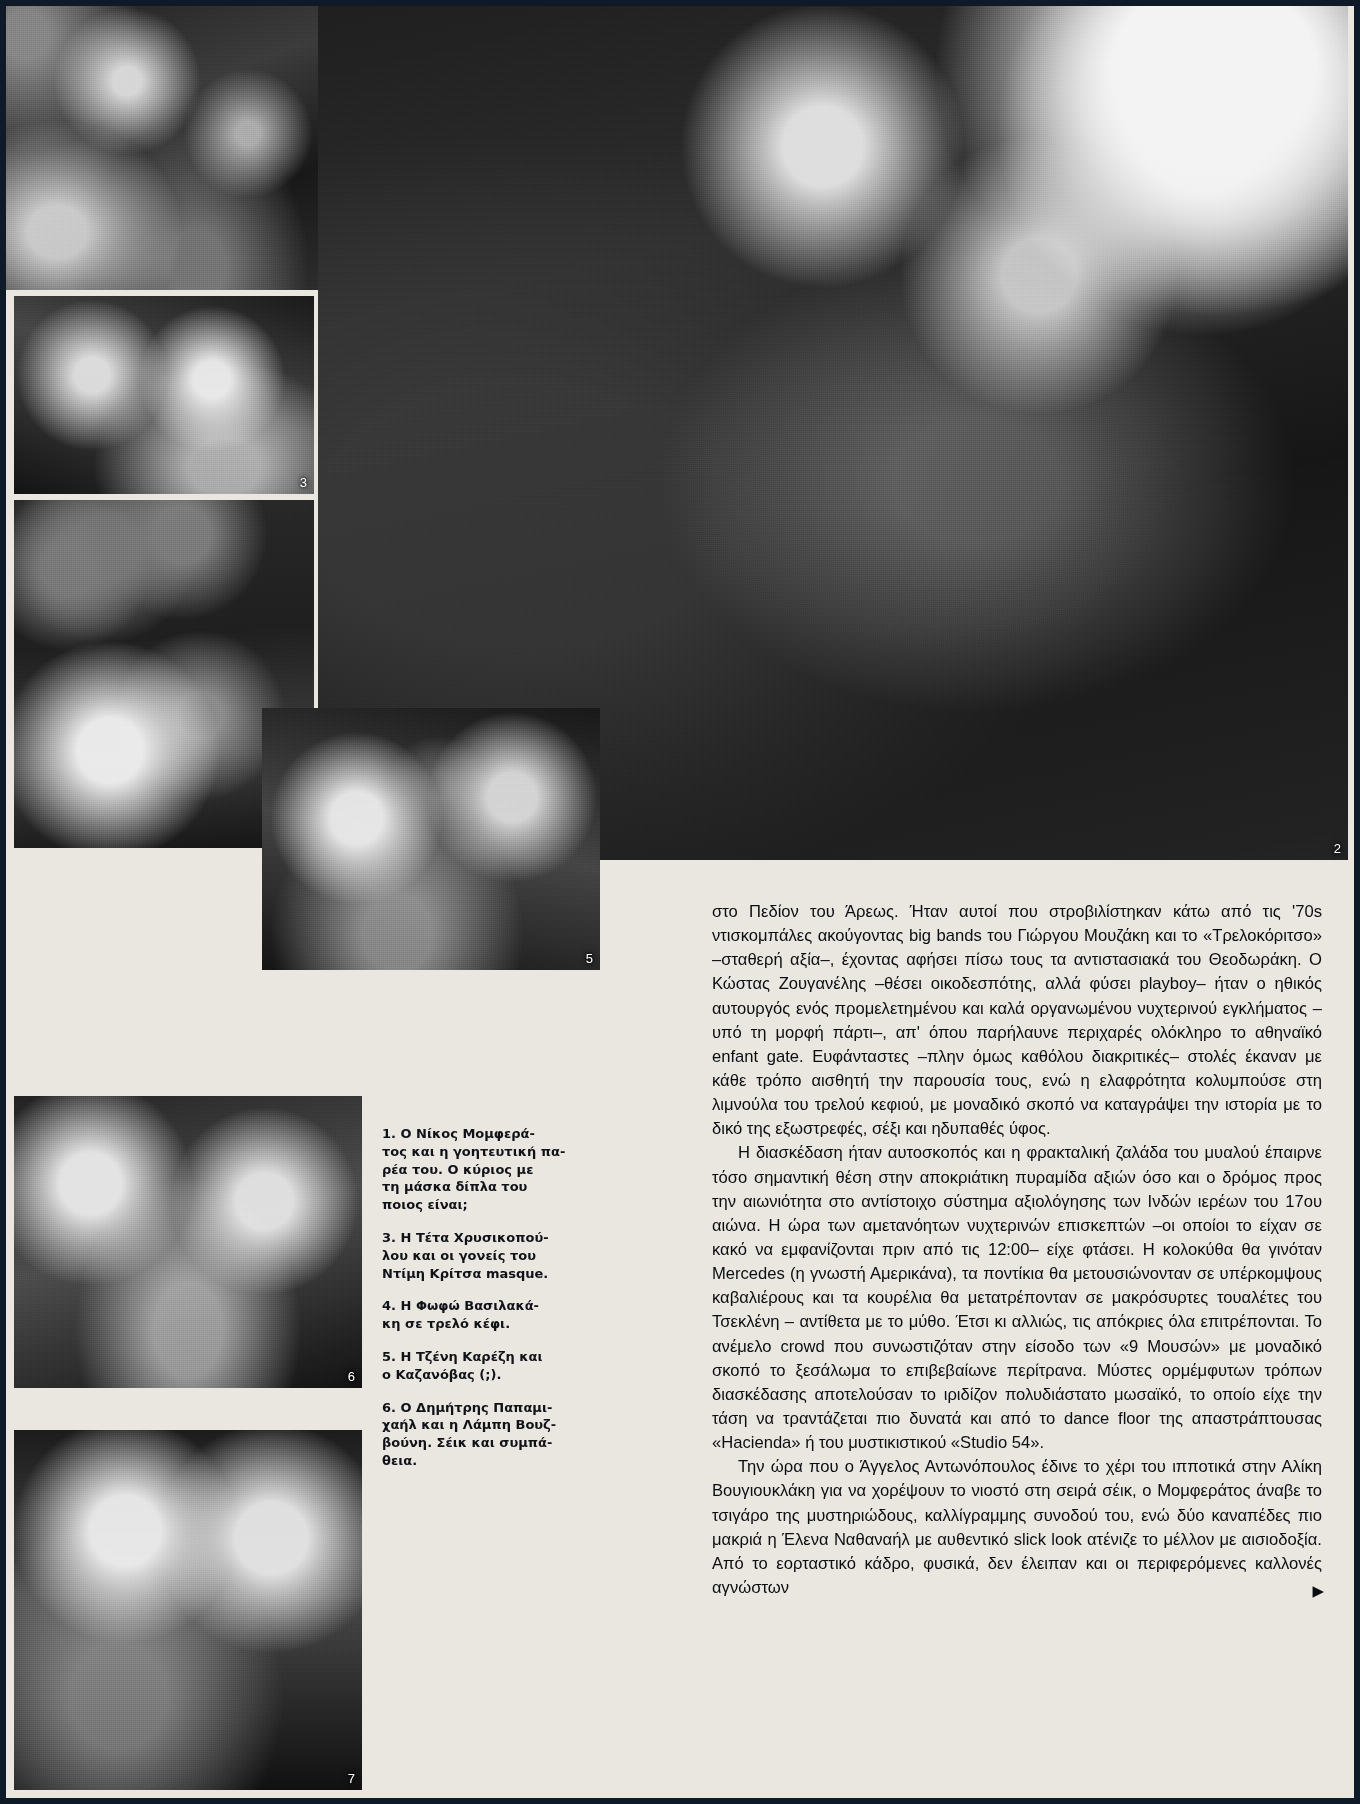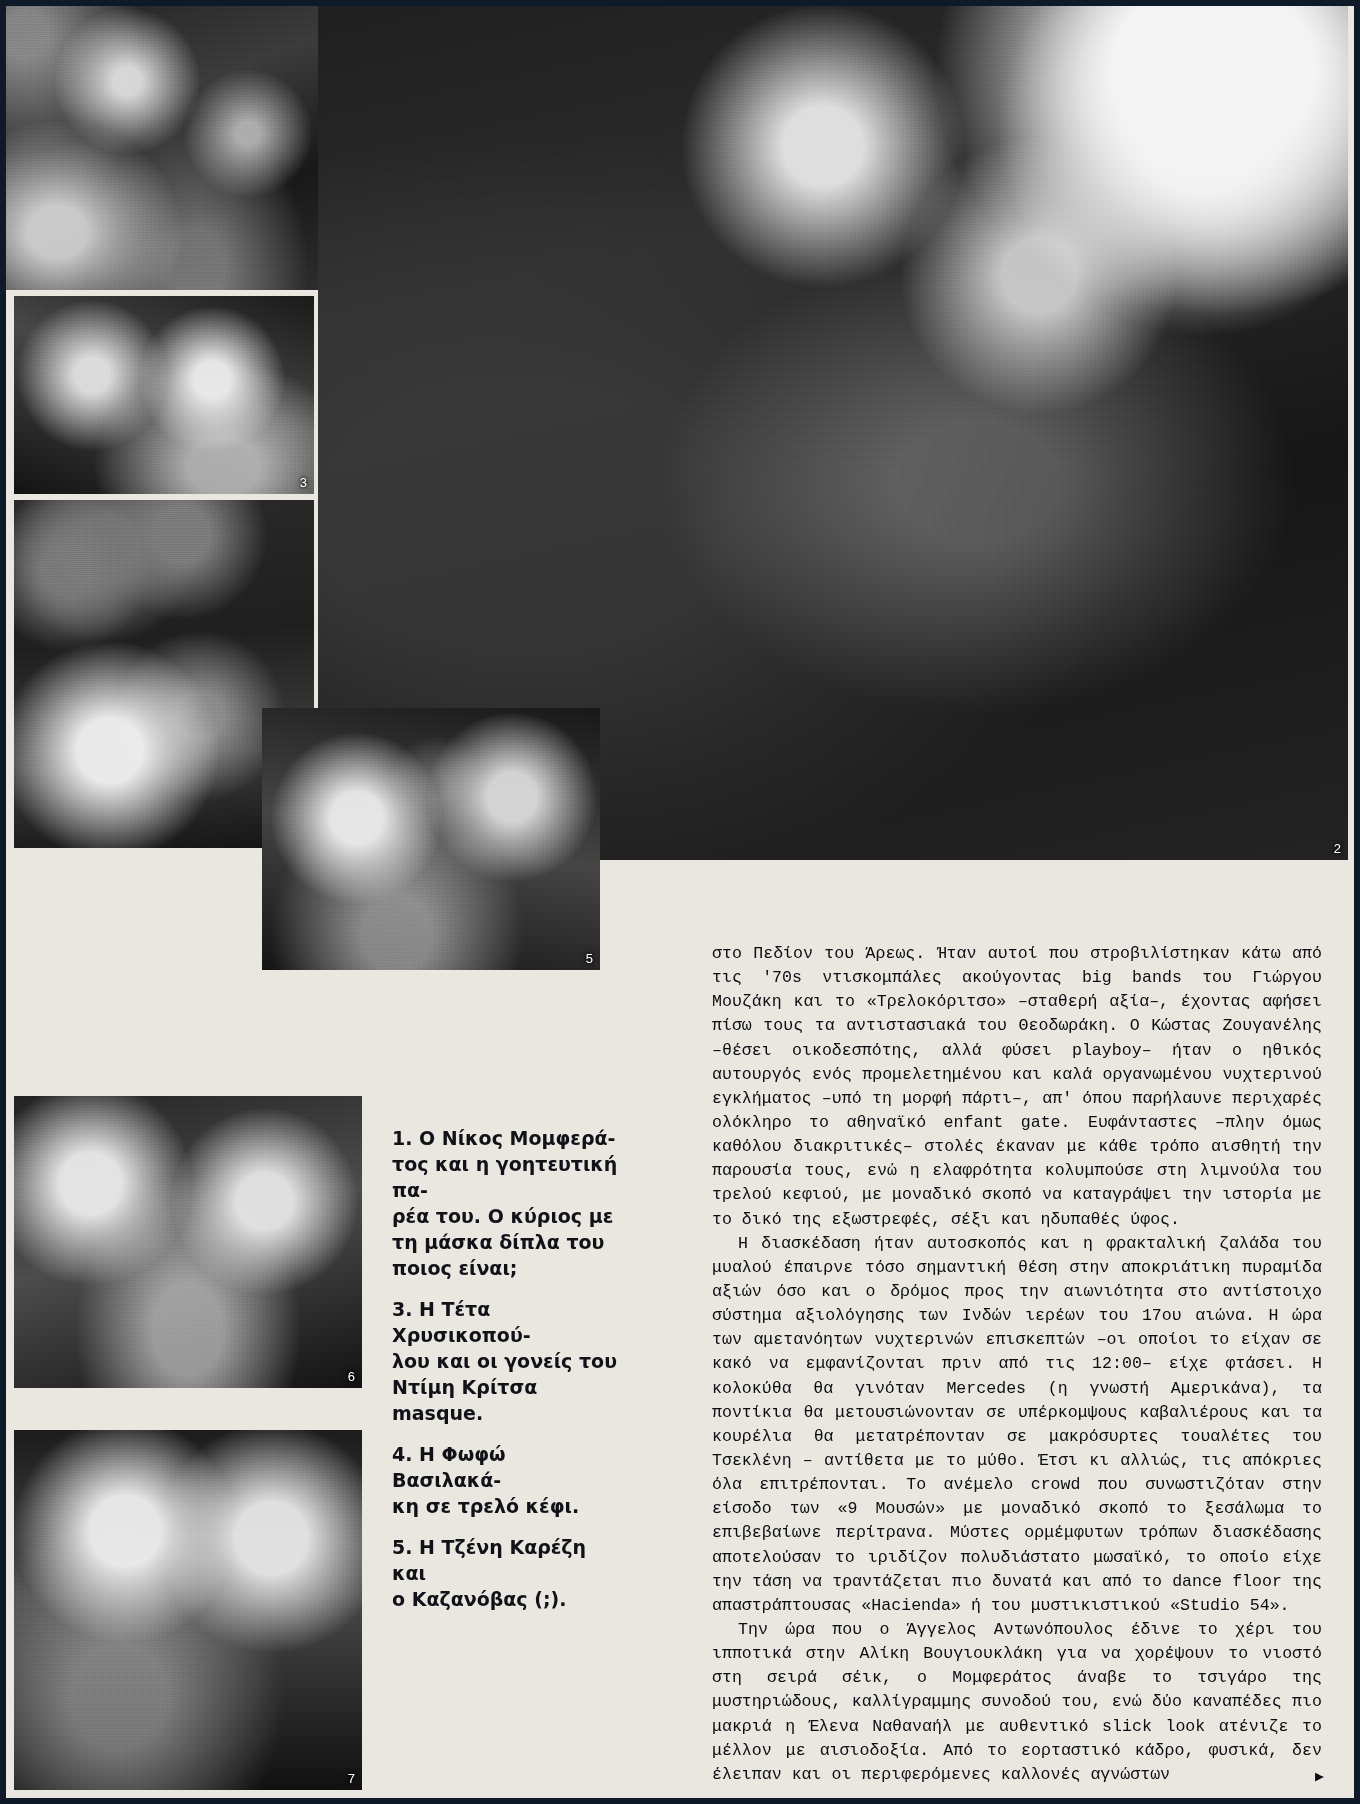--- a/index.html
+++ b/index.html
@@ -118,45 +118,44 @@
     background-image:
       repeating-linear-gradient(0deg, rgba(255,255,255,0.030) 0 1px, rgba(0,0,0,0.030) 1px 2px),
       repeating-linear-gradient(90deg, rgba(255,255,255,0.022) 0 1px, rgba(0,0,0,0.022) 1px 2px);
     mix-blend-mode: overlay;
     pointer-events: none;
   }
 
   
   .captions {
     position: absolute;
-    left: 392px;
+    left: 382px;
     top: 1125px;
     width: 228px;
     color: #101218;
     font-family: "DejaVu Sans", sans-serif;
-    font-size: 19px;
+    font-size: 13px;
     line-height: 1.37;
     font-weight: 700;
   }
   .captions p {
     margin: 0 0 15px 0;
   }
 
   
   .bodycol {
     position: absolute;
     left: 712px;
     top: 900px;
     width: 610px;
     color: #0b0d12;
-    font-family: Liberation Mono, monospace;
+    font-family: Liberation Sans, sans-serif;
     font-size: 16.6px;
     line-height: 1.455;
     text-align: justify;
-    margin-top: 42px;
   }
   .bodycol p {
     margin: 0;
   }
   .bodycol p + p {
     text-indent: 26px;
   }
   .arrow {
     position: absolute;
     right: -2px;
@@ -203,20 +202,21 @@
   <div class="photo p7">
     <div class="grain"></div>
     <span class="num">7</span>
   </div>
 
   <div class="captions">
     <p>1. Ο Νίκος Μομφερά-<br>τος και η γοητευτική πα-<br>ρέα του. Ο κύριος με<br>τη μάσκα δίπλα του<br>ποιος είναι;</p>
     <p>3. Η Τέτα Χρυσικοπού-<br>λου και οι γονείς του<br>Ντίμη Κρίτσα masque.</p>
     <p>4. Η Φωφώ Βασιλακά-<br>κη σε τρελό κέφι.</p>
     <p>5. Η Τζένη Καρέζη και<br>ο Καζανόβας (;).</p>
+    <p>6. Ο Δημήτρης Παπαμι-<br>χαήλ και η Λάμπη Βουζ-<br>βούνη. Σέικ και συμπά-<br>θεια.</p>
   </div>
 
   <div class="bodycol">
     <p>στο Πεδίον του Άρεως. Ήταν αυτοί που στροβιλίστηκαν κάτω από τις '70s ντισκομπάλες ακούγοντας big bands του Γιώργου Μουζάκη και το «Τρελοκόριτσο» –σταθερή αξία–, έχοντας αφήσει πίσω τους τα αντιστασιακά του Θεοδωράκη. Ο Κώστας Ζουγανέλης –θέσει οικοδεσπότης, αλλά φύσει playboy– ήταν ο ηθικός αυτουργός ενός προμελετημένου και καλά οργανωμένου νυχτερινού εγκλήματος –υπό τη μορφή πάρτι–, απ' όπου παρήλαυνε περιχαρές ολόκληρο το αθηναϊκό enfant gate. Ευφάνταστες –πλην όμως καθόλου διακριτικές– στολές έκαναν με κάθε τρόπο αισθητή την παρουσία τους, ενώ η ελαφρότητα κολυμπούσε στη λιμνούλα του τρελού κεφιού, με μοναδικό σκοπό να καταγράψει την ιστορία με το δικό της εξωστρεφές, σέξι και ηδυπαθές ύφος.</p>
     <p>Η διασκέδαση ήταν αυτοσκοπός και η φρακταλική ζαλάδα του μυαλού έπαιρνε τόσο σημαντική θέση στην αποκριάτικη πυραμίδα αξιών όσο και ο δρόμος προς την αιωνιότητα στο αντίστοιχο σύστημα αξιολόγησης των Ινδών ιερέων του 17ου αιώνα. Η ώρα των αμετανόητων νυχτερινών επισκεπτών –οι οποίοι το είχαν σε κακό να εμφανίζονται πριν από τις 12:00– είχε φτάσει. Η κολοκύθα θα γινόταν Mercedes (η γνωστή Αμερικάνα), τα ποντίκια θα μετουσιώνονταν σε υπέρκομψους καβαλιέρους και τα κουρέλια θα μετατρέπονταν σε μακρόσυρτες τουαλέτες του Τσεκλένη – αντίθετα με το μύθο. Έτσι κι αλλιώς, τις απόκριες όλα επιτρέπονται. Το ανέμελο crowd που συνωστιζόταν στην είσοδο των «9 Μουσών» με μοναδικό σκοπό το ξεσάλωμα το επιβεβαίωνε περίτρανα. Μύστες ορμέμφυτων τρόπων διασκέδασης αποτελούσαν το ιριδίζον πολυδιάστατο μωσαϊκό, το οποίο είχε την τάση να τραντάζεται πιο δυνατά και από το dance floor της απαστράπτουσας «Hacienda» ή του μυστικιστικού «Studio 54».</p>
     <p>Την ώρα που ο Άγγελος Αντωνόπουλος έδινε το χέρι του ιπποτικά στην Αλίκη Βουγιουκλάκη για να χορέψουν το νιοστό στη σειρά σέικ, ο Μομφεράτος άναβε το τσιγάρο της μυστηριώδους, καλλίγραμμης συνοδού του, ενώ δύο καναπέδες πιο μακριά η Έλενα Ναθαναήλ με αυθεντικό slick look ατένιζε το μέλλον με αισιοδοξία. Από το εορταστικό κάδρο, φυσικά, δεν έλειπαν και οι περιφερόμενες καλλονές αγνώστων</p>
     <span class="arrow">▶</span>
   </div>
 
   <div class="scan-edge"></div>

